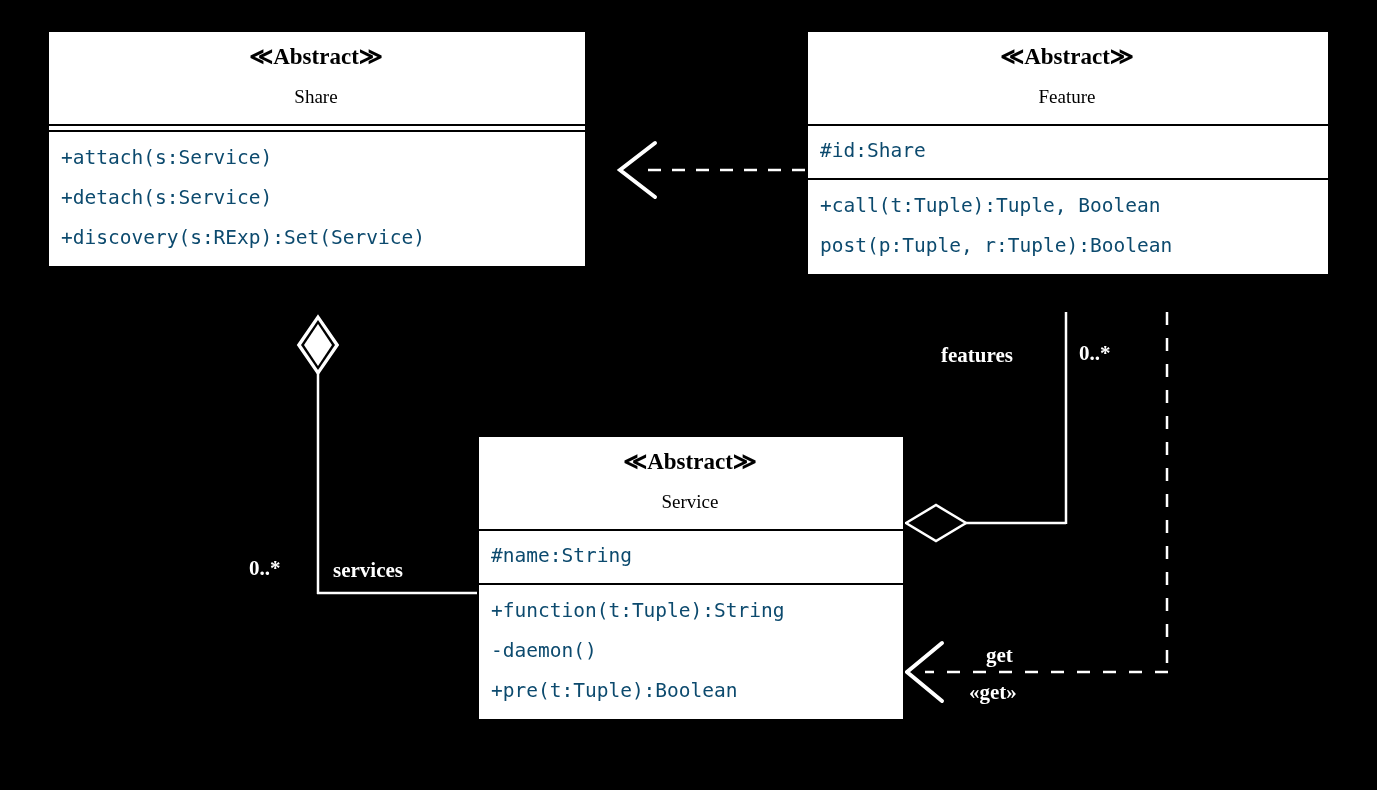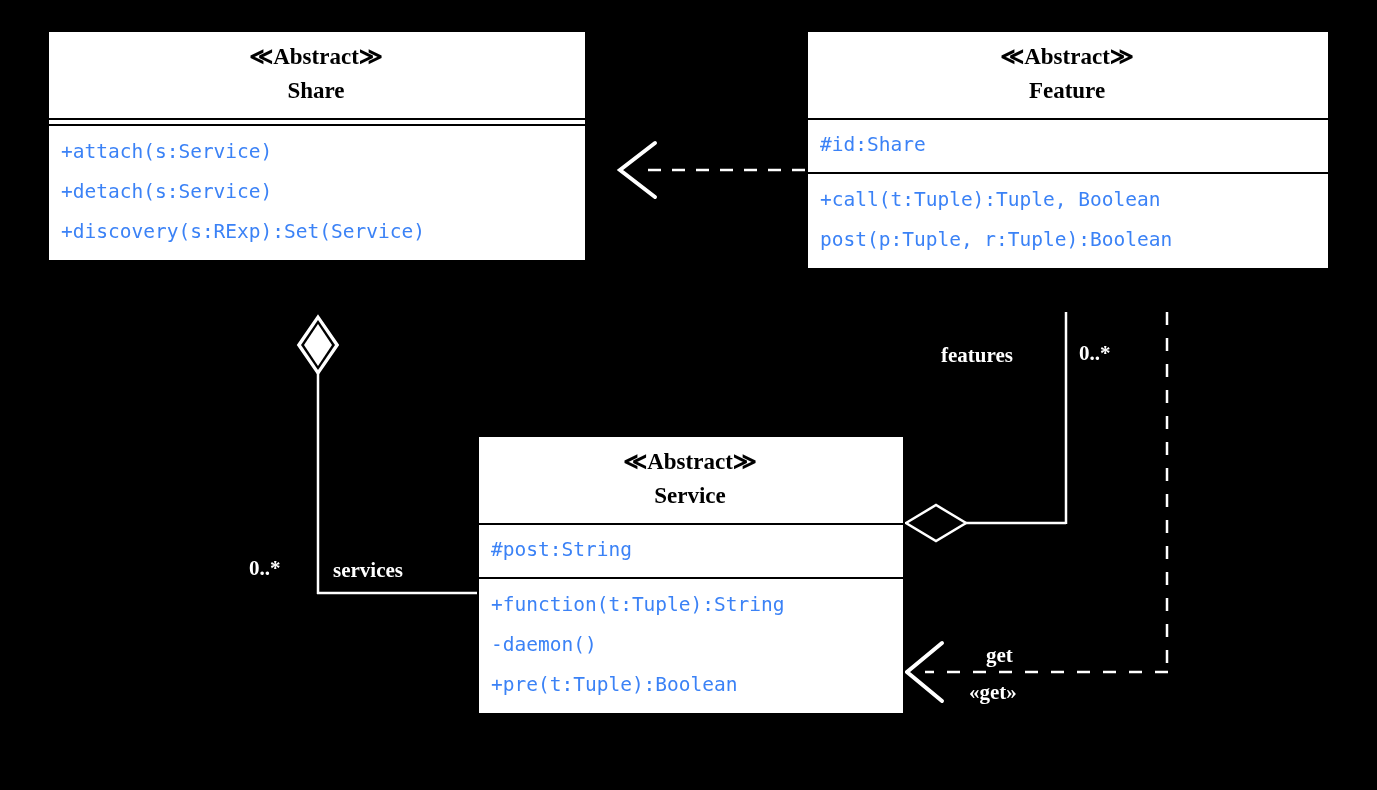--- a/index.html
+++ b/index.html
@@ -32,24 +32,24 @@
   .stereotype {
     font-family: "Liberation Serif", "DejaVu Serif", serif;
     font-weight: bold;
     font-size: 23px;
     line-height: 30px;
     letter-spacing: 0px;
     white-space: nowrap;
   }
   .class-title {
     font-family: "Liberation Serif", "DejaVu Serif", serif;
-    font-weight: bold;
-    font-size: 23px;
+    font-weight: normal;
+    font-size: 19px;
     line-height: 30px;
-    margin-top: 4px;
+    margin-top: 10px;
     white-space: nowrap;
   }
   .compartment {
     padding: 6px 12px 8px 12px;
   }
   .sep {
     height: 0;
     border-top: 2px solid #000000;
   }
   .sep-double {
@@ -57,21 +57,21 @@
     border-top: 2px solid #000000;
     border-bottom: 2px solid #000000;
     background: #ffffff;
     box-sizing: content-box;
   }
   .member {
     font-family: "DejaVu Sans Mono", "Liberation Mono", monospace;
     font-size: 19.5px;
     line-height: 40px;
     white-space: nowrap;
-    color: #3b82f6;
+    color: #0c4a6e;
   }
   .compartment.tight .member { line-height: 38px; }
 
   .edge-label {
     position: absolute;
     font-family: "Liberation Serif", "DejaVu Serif", serif;
     font-weight: bold;
     font-size: 21px;
     line-height: 24px;
     color: #ffffff;
@@ -151,21 +151,21 @@
     </div>
   </div>
 
   <div class="uml-class" id="class-service" style="left:477px; top:435px; width:428px;">
     <div class="class-header">
       <div class="stereotype">≪Abstract≫</div>
       <div class="class-title">Service</div>
     </div>
     <div class="sep"></div>
     <div class="compartment tight">
-      <div class="member">#post:String</div>
+      <div class="member">#name:String</div>
     </div>
     <div class="sep"></div>
     <div class="compartment">
       <div class="member">+function(t:Tuple):String</div>
       <div class="member">-daemon()</div>
       <div class="member">+pre(t:Tuple):Boolean</div>
     </div>
   </div>
 
   <div class="edge-label" style="left:941px; top:343px;">features</div>

